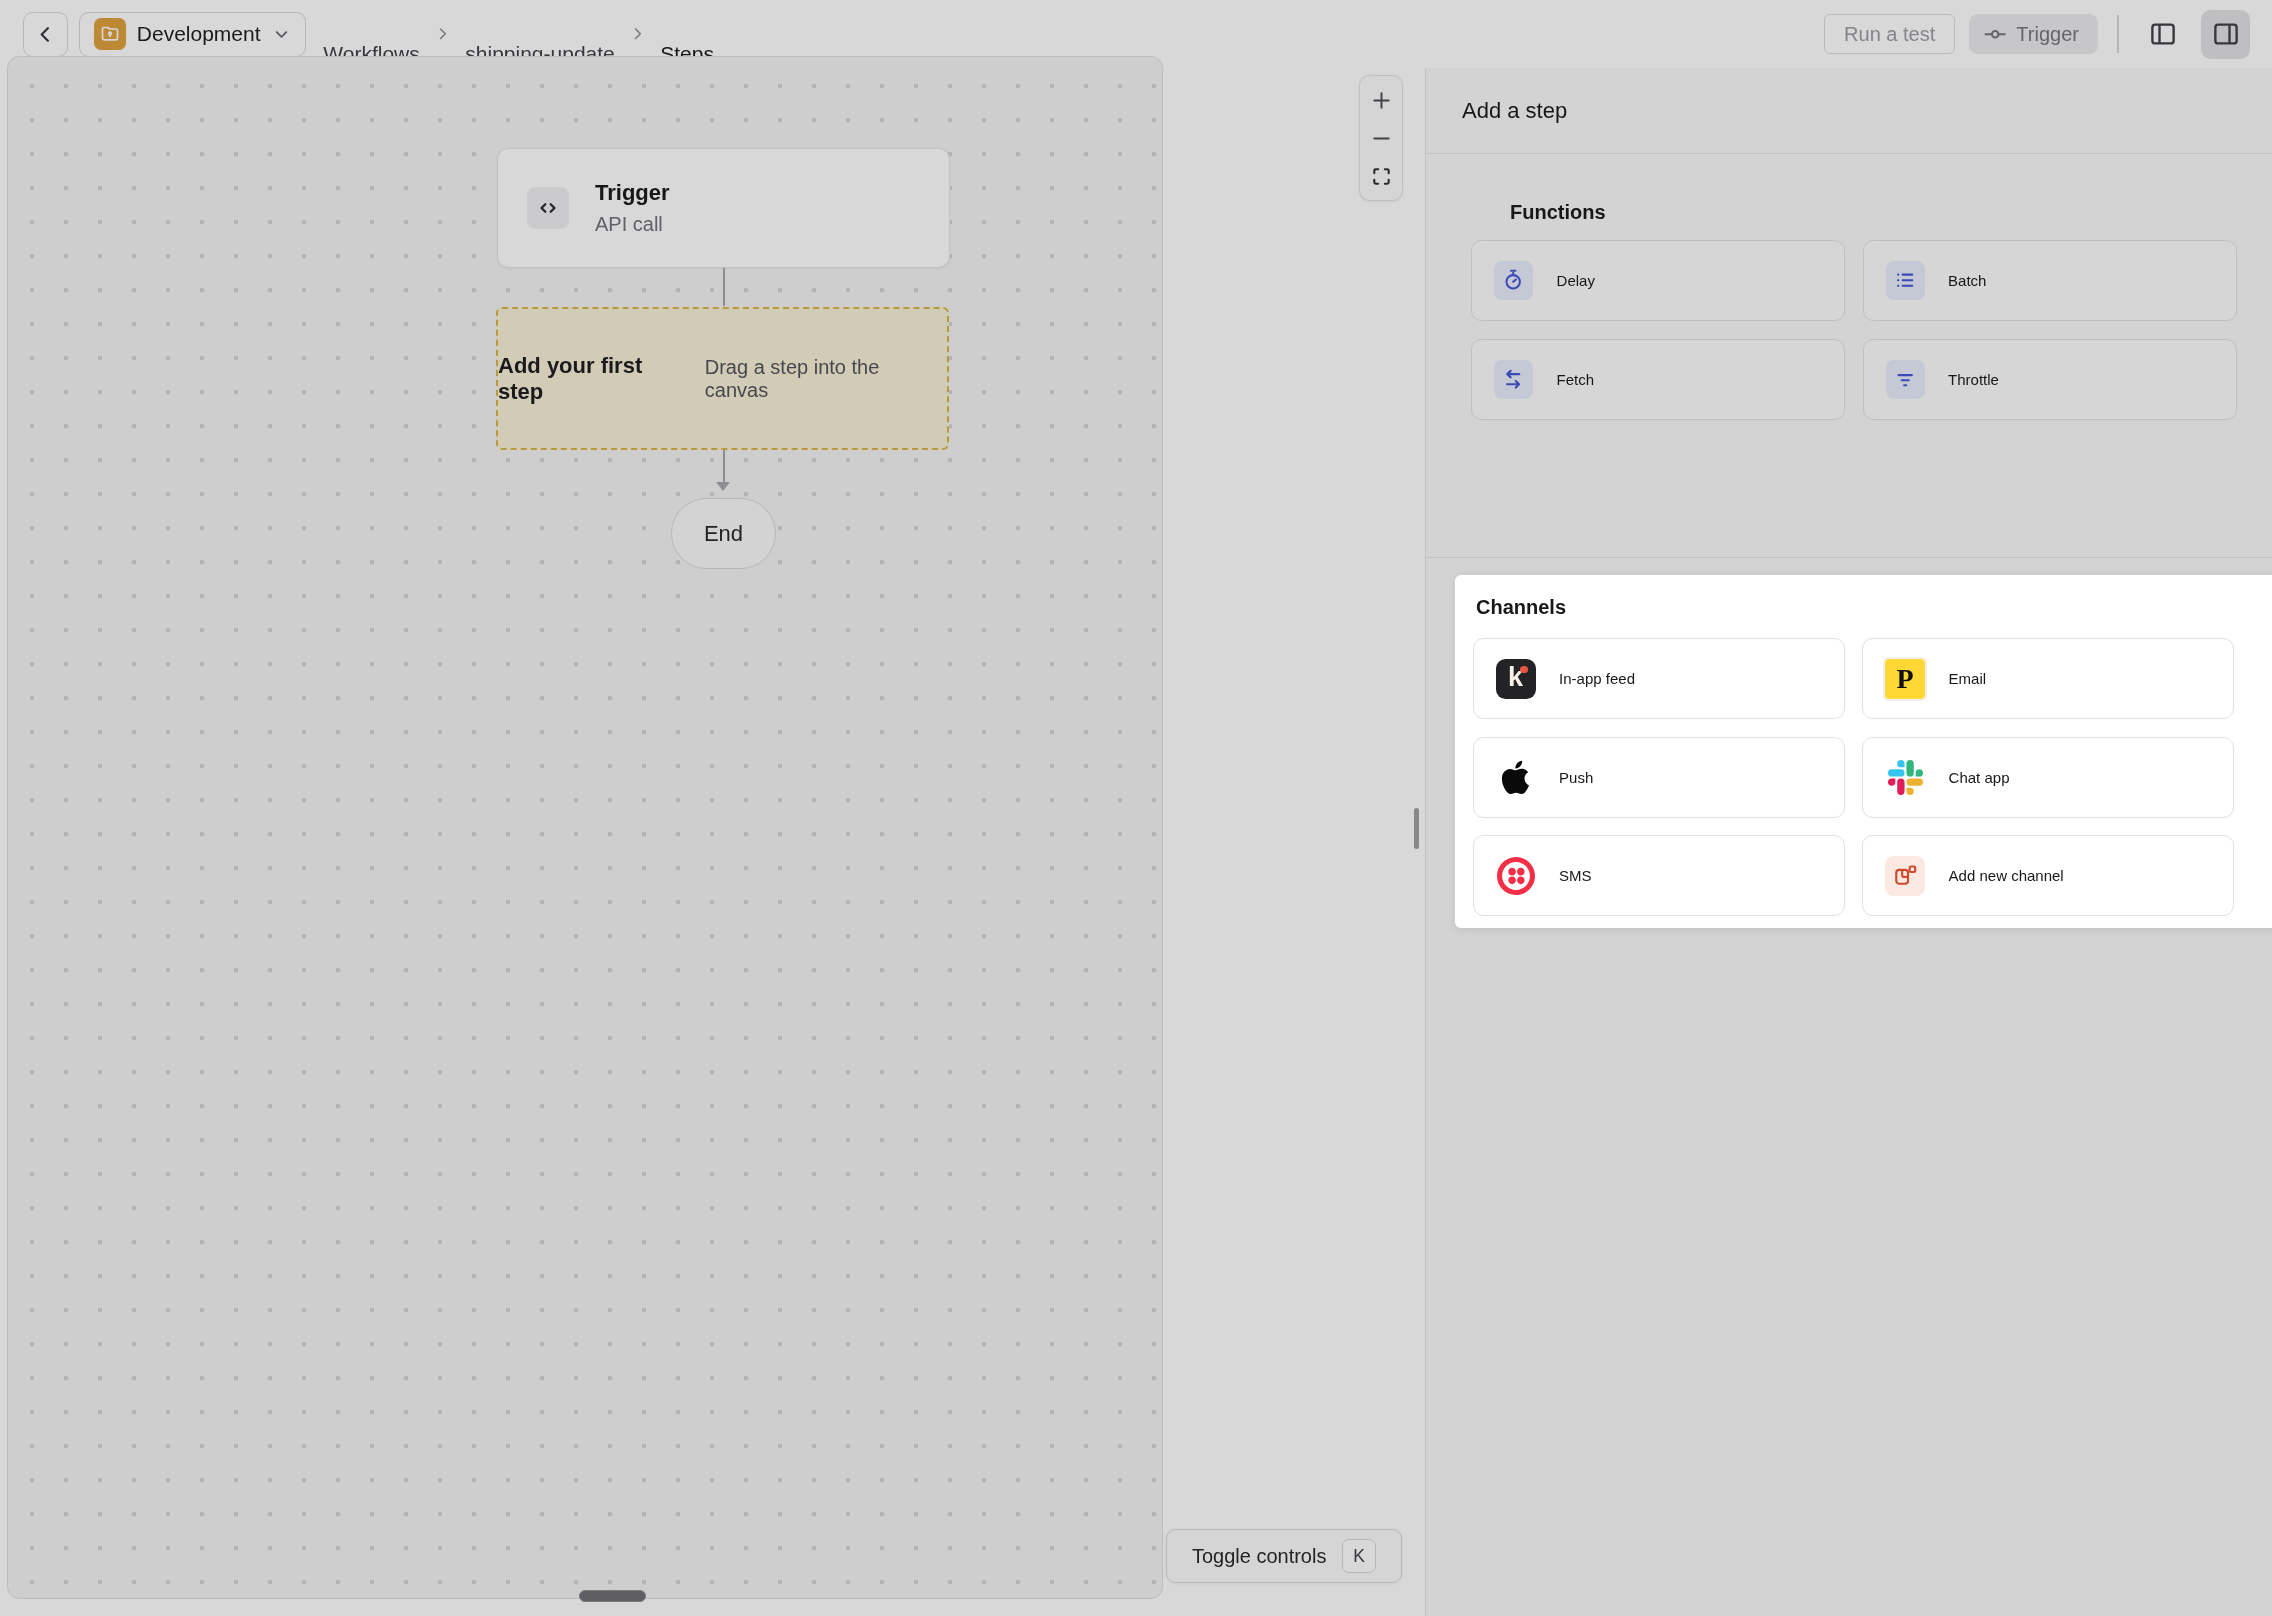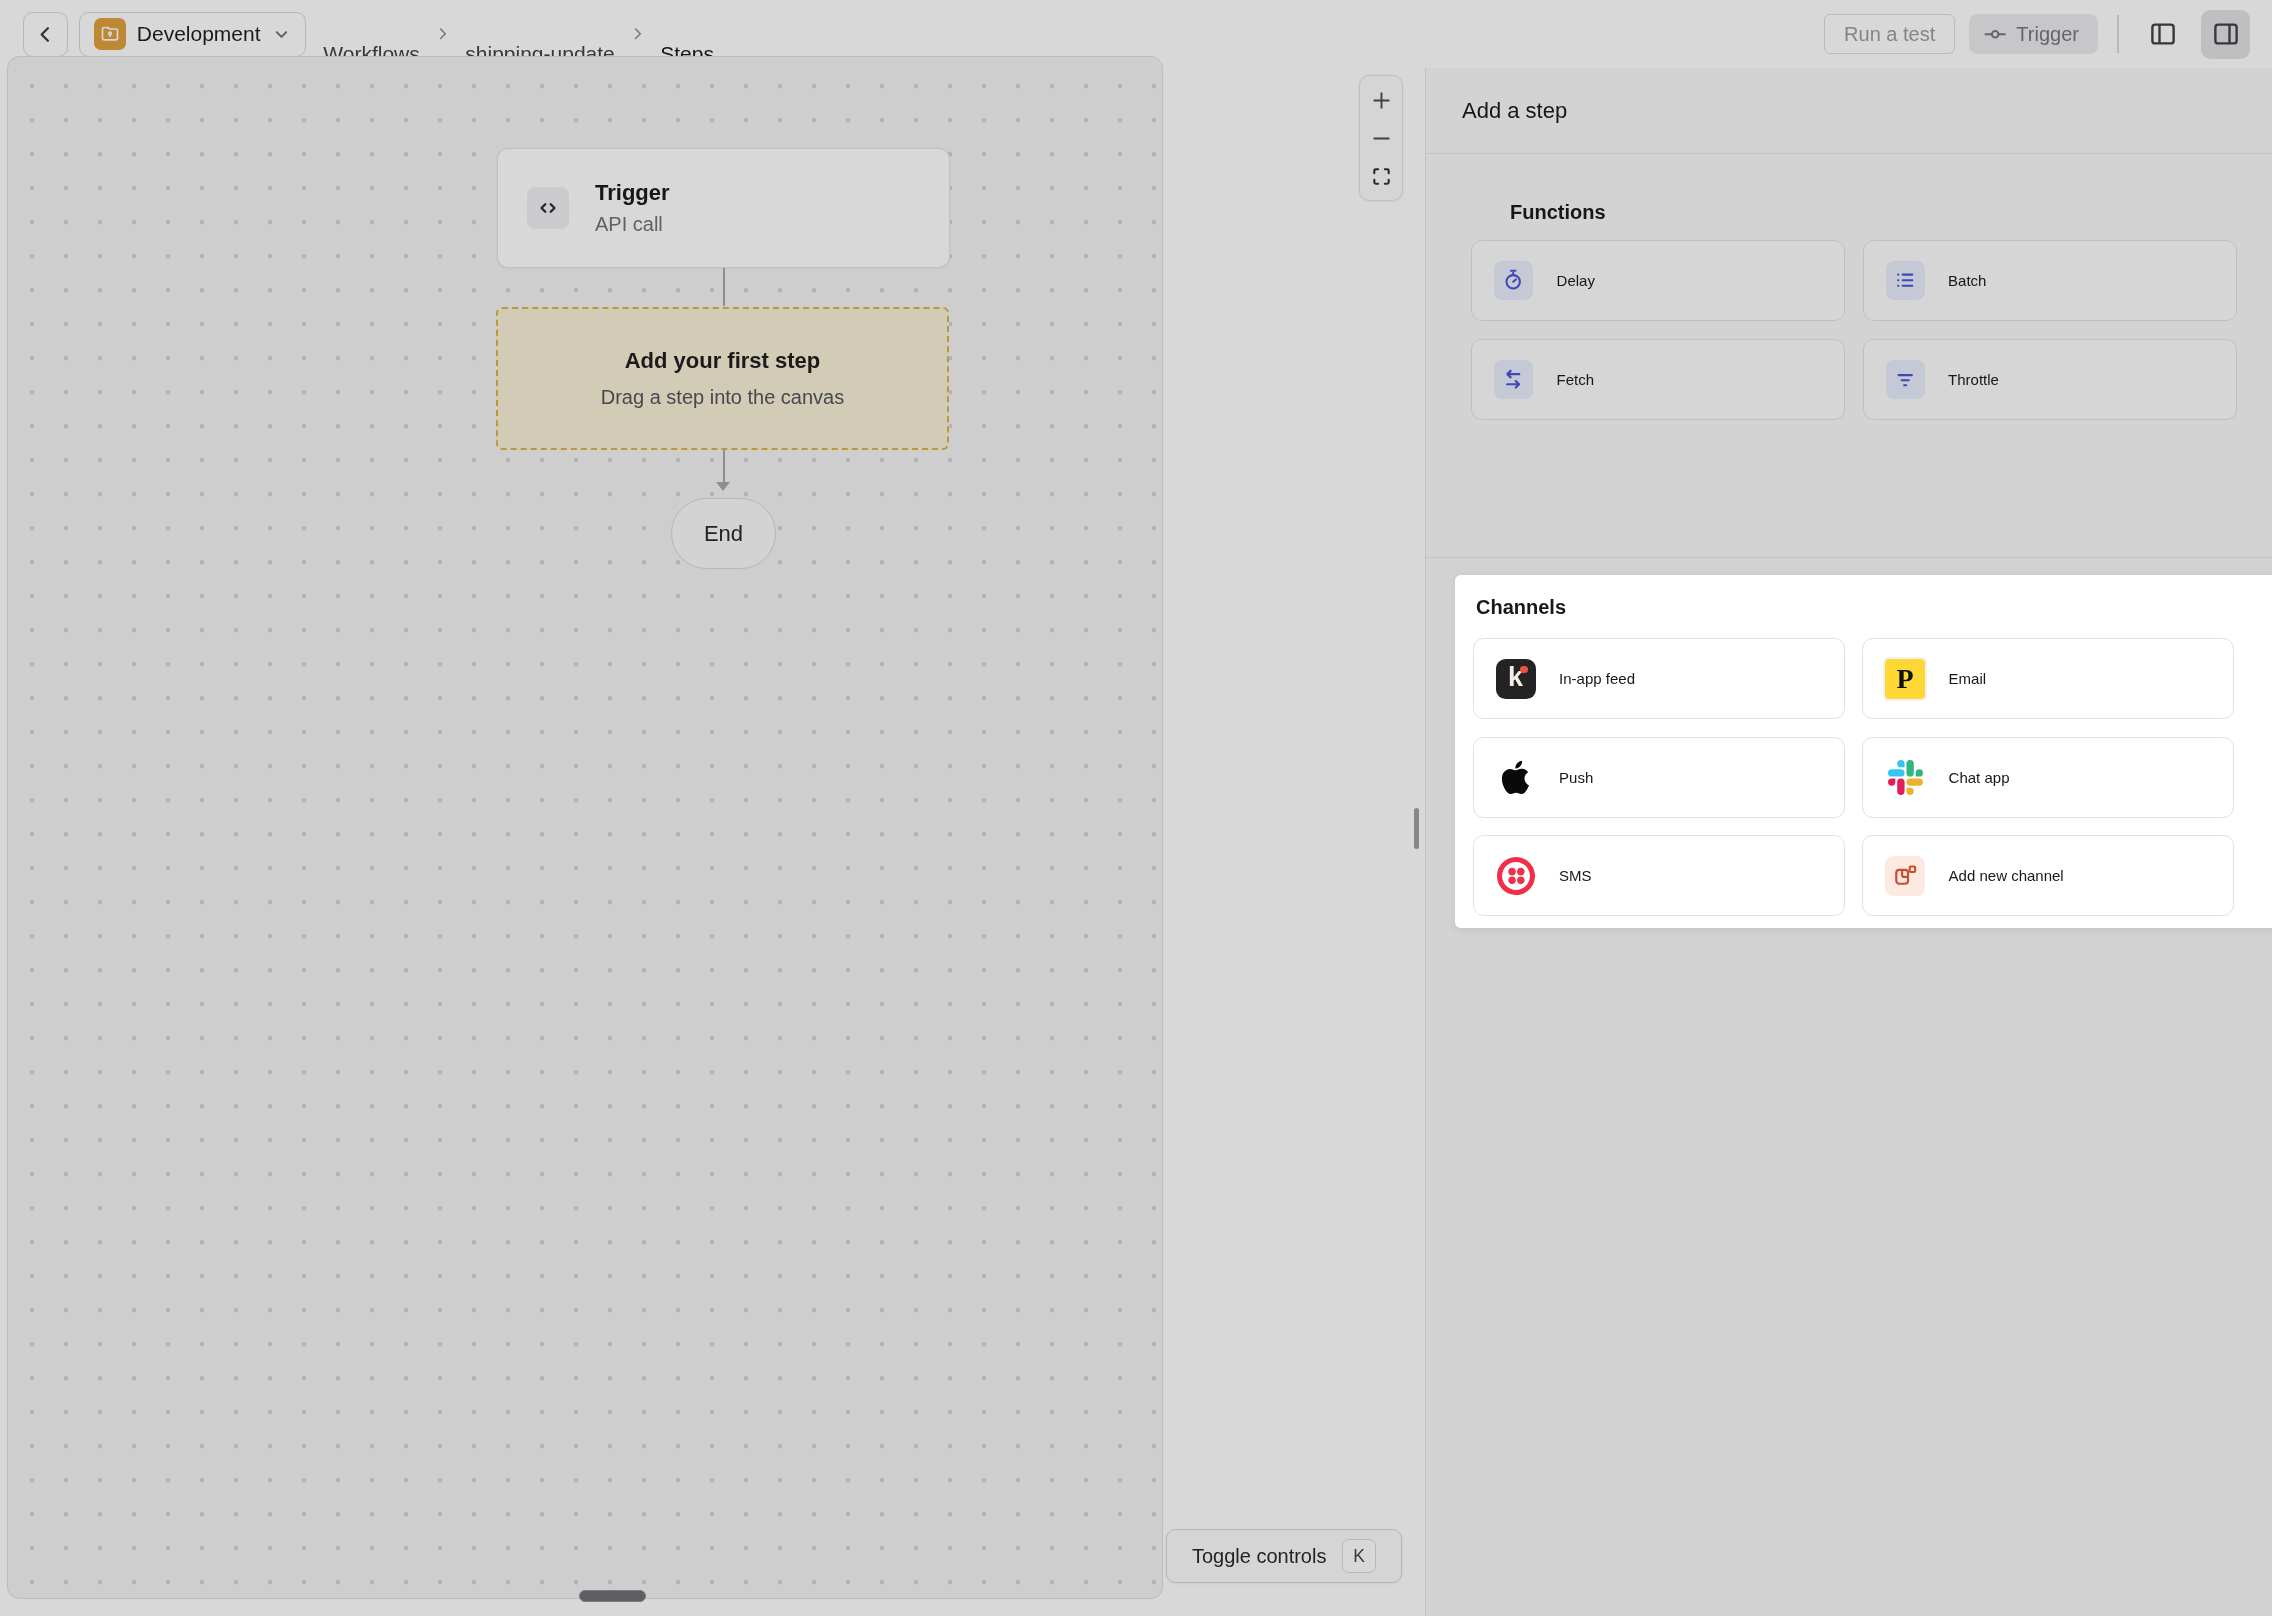--- a/index.html
+++ b/index.html
@@ -32,21 +32,21 @@
   .trigger-node { position:absolute; left:489px; top:91px; width:453px; height:120px; background:#fff; border:1.3px solid #e4e4e7; border-radius:11.3px; box-shadow:0 0.9px 2.6px rgba(0,0,0,0.05); display:flex; align-items:center; padding:0 29px; gap:26px; }
   .trigger-icon-tile { width:42px; height:42px; border-radius:8.7px; background:#f0f0f2; display:flex; align-items:center; justify-content:center; }
   .node-title { font-size:22px; font-weight:600; color:#18181b; margin-bottom:7.9px; }
   .node-sub { font-size:20px; color:#71717a; }
 
   .connector { position:absolute; width:1.7px; background:#a6a6ad; left:715px; }
   .connector.c1 { top:211px; height:38px; }
   .connector.c2 { top:393px; height:32px; }
   .arrowhead { position:absolute; left:708px; top:425px; width:0; height:0; border-left:7.9px solid transparent; border-right:7.9px solid transparent; border-top:9.6px solid #a6a6ad; }
 
-  .dropzone { position:absolute; left:488px; top:250px; width:453px; height:143px; background:#f8f1d7; border:2.2px dashed #d9b545; border-radius:6.1px; display:flex; flex-direction:column; align-items:center; justify-content:center; gap:12.2px; }
+  .dropzone { position:absolute; left:488px; top:250px; width:453px; height:143px; background:#f8f1d7; border:2.2px dashed #d9b545; border-radius:6.1px; display:flex; flex-direction:row; align-items:center; justify-content:center; gap:12.2px; }
   .dz-title { font-size:22px; font-weight:700; color:#1c1c1f; }
   .dz-sub { font-size:20px; color:#52525b; }
 
   .end-pill { position:absolute; left:663px; top:441px; width:105px; height:71px; background:#fafafa; border:1.3px solid #d8d8dc; border-radius:36px; display:flex; align-items:center; justify-content:center; font-size:22px; color:#27272a; }
 
   .zoom-pill { position:absolute; left:1351px; top:18.3px; width:44px; height:126px; background:#fcfcfd; border:1.3px solid #e2e2e6; border-radius:10.5px; box-shadow:0 0.9px 2.6px rgba(0,0,0,.06); display:flex; flex-direction:column; align-items:center; justify-content:space-around; padding:5.2px 0; }
   .zoom-btn { width:38px; height:37px; display:flex; align-items:center; justify-content:center; background:transparent; border:none; }
 
   .toggle-controls { position:absolute; left:1158px; top:1472px; width:236px; height:54px; background:#fcfcfd; border:1.3px solid #d8d8dc; border-radius:9.6px; display:flex; align-items:center; justify-content:center; gap:15.7px; box-shadow:0 0.9px 2.6px rgba(0,0,0,.05); }
   .tc-label { font-size:20px; color:#27272a; }

